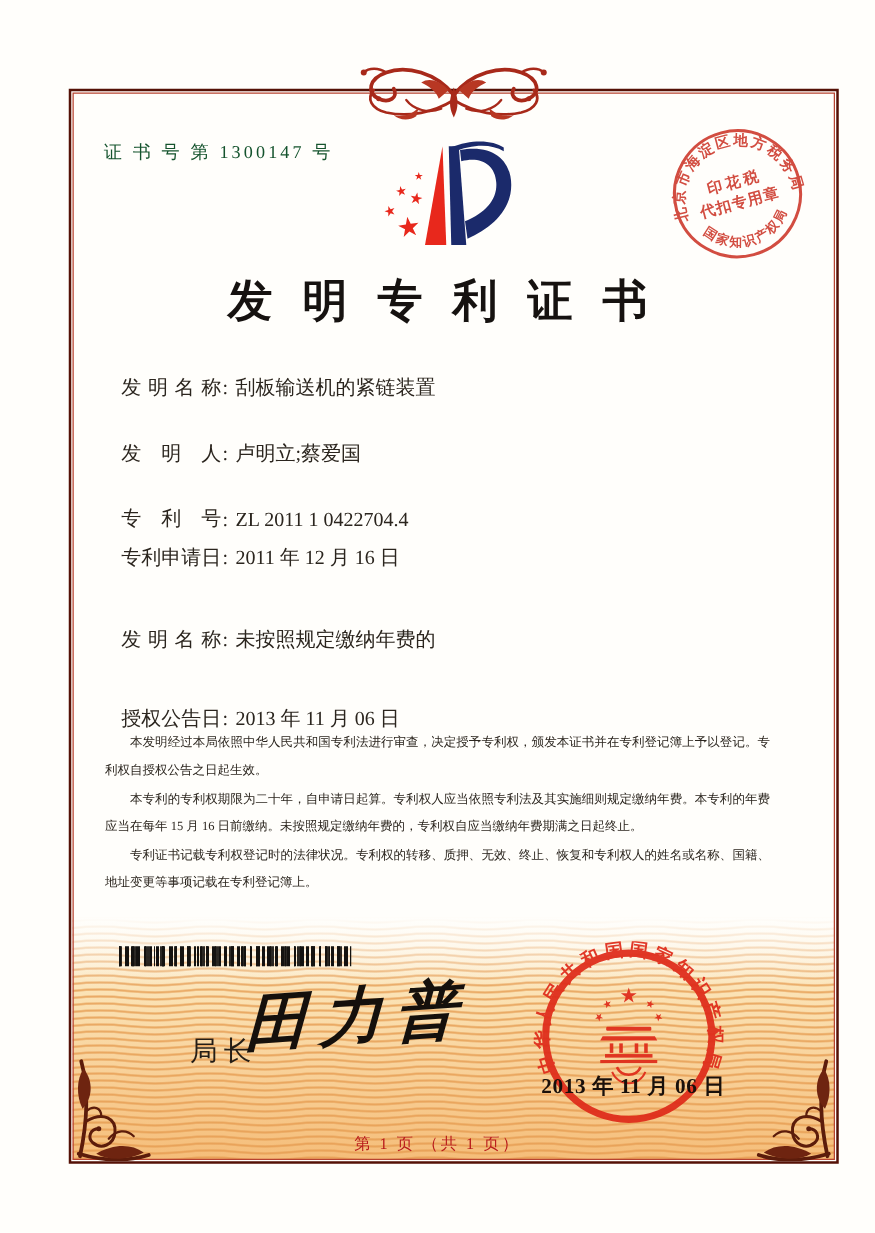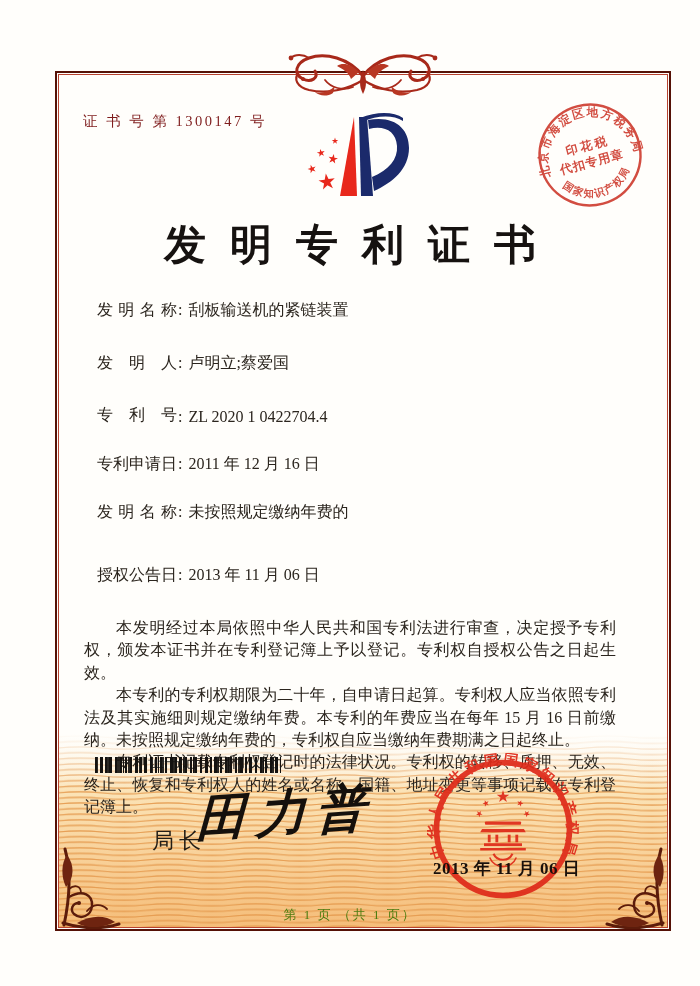--- a/index.html
+++ b/index.html
@@ -10,52 +10,52 @@
   }
   .page{position:absolute;inset:0;background:#fffefb;}
   
   .frame{position:absolute;left:55px;top:71px;width:616px;height:860px;
     border:2.5px solid #551106;box-sizing:border-box;z-index:3;pointer-events:none;}
   .frame-inner{position:absolute;inset:1px;border:1px solid #b84330;}
   
   .waves{position:absolute;left:58px;top:734px;width:610px;height:194px;z-index:1;}
   
   .cert-number{position:absolute;left:83px;top:112px;font-size:14.5px;
-    letter-spacing:2.5px;color:#7f1d1d;z-index:4;}
+    letter-spacing:2.5px;color:#14532d;z-index:4;}
   .logo{position:absolute;left:296px;top:101px;z-index:4;}
   .title{position:absolute;left:0;right:0;top:217px;text-align:center;
-    font-size:42px;font-weight:bold;letter-spacing:24px;padding-left:24px;
+    font-size:36px;font-weight:bold;letter-spacing:24px;padding-left:24px;
     color:#161210;z-index:4;}
   
   .field-row{position:absolute;left:97px;font-size:16px;z-index:4;white-space:nowrap;}
   .field-label{display:inline-block;width:80px;text-align:justify;text-align-last:justify;
     vertical-align:bottom;}
   .field-colon{display:inline-block;margin:0 6px 0 1px;}
   
-  .body-text{position:absolute;left:84px;top:617px;width:532px;z-index:4;
-    font-size:16px;line-height:22.4px;text-align:justify;}
+  .body-text{position:absolute;left:84px;top:584px;width:532px;z-index:4;
+    font-size:10px;line-height:22.4px;text-align:justify;}
   .body-text p{margin:0;text-indent:2em;}
   
   .barcode{position:absolute;left:95px;top:757px;width:186px;height:16px;z-index:4;
     background:
       repeating-linear-gradient(90deg,#141210 0 2px,rgba(0,0,0,0) 2px 5px),
       repeating-linear-gradient(90deg,#141210 0 1px,rgba(0,0,0,0) 1px 7px),
       repeating-linear-gradient(90deg,rgba(20,18,16,.9) 0 3px,rgba(0,0,0,0) 3px 11px);}
   .commissioner-label{position:absolute;left:152px;top:826px;font-size:22px;
     letter-spacing:5px;color:#241d16;z-index:4;}
   .signature{position:absolute;left:196px;top:780px;font-size:50px;font-weight:bold;
     font-style:italic;letter-spacing:10px;color:#15100c;z-index:5;
     transform:rotate(-4deg) skewX(-6deg);font-family:"DejaVu Sans",sans-serif;}
   .seal{position:absolute;left:427px;top:753px;z-index:4;opacity:.93;}
   .seal-date{position:absolute;left:433px;top:857px;font-size:17px;font-weight:bold;
     letter-spacing:.5px;color:#19100b;z-index:6;}
   .tax-stamp{position:absolute;left:534px;top:99px;z-index:4;opacity:.88;
     transform:rotate(-15deg);}
   .footer{position:absolute;left:0;right:0;top:906px;text-align:center;
-    font-size:13px;letter-spacing:2px;color:#4d7c0f;z-index:4;}
+    font-size:13px;letter-spacing:2px;color:#b91c1c;z-index:4;}
   .ornament-top{position:absolute;left:265px;top:46px;z-index:4;}
   .corner-orn{position:absolute;z-index:4;}
 </style>
 </head>
 <body>
 
 <div class="page">
 
   <svg class="waves" width="610" height="194" viewBox="0 0 610 194">
     <defs>
@@ -143,23 +143,23 @@
 
   <div class="title">发明专利证书</div>
 
   <div class="field-row" style="top:300px">
     <span class="field-label">发明名称</span><span class="field-colon">:</span><span>刮板输送机的紧链装置</span>
   </div>
   <div class="field-row" style="top:353px">
     <span class="field-label">发明人</span><span class="field-colon">:</span><span>卢明立;蔡爱国</span>
   </div>
   <div class="field-row" style="top:405px">
-    <span class="field-label">专利号</span><span class="field-colon">:</span><span>ZL 2020 1 0422704.4</span>
-  </div>
-  <div class="field-row" style="top:454px">
+    <span class="field-label">专利号</span><span class="field-colon">:</span><span>ZL 2011 1 0422704.4</span>
+  </div>
+  <div class="field-row" style="top:436px">
     <span class="field-label">专利申请日</span><span class="field-colon">:</span><span>2011 年 12 月 16 日</span>
   </div>
   <div class="field-row" style="top:502px">
     <span class="field-label">发明名称</span><span class="field-colon">:</span><span>未按照规定缴纳年费的</span>
   </div>
   <div class="field-row" style="top:565px">
     <span class="field-label">授权公告日</span><span class="field-colon">:</span><span>2013 年 11 月 06 日</span>
   </div>
 
   <div class="body-text">

